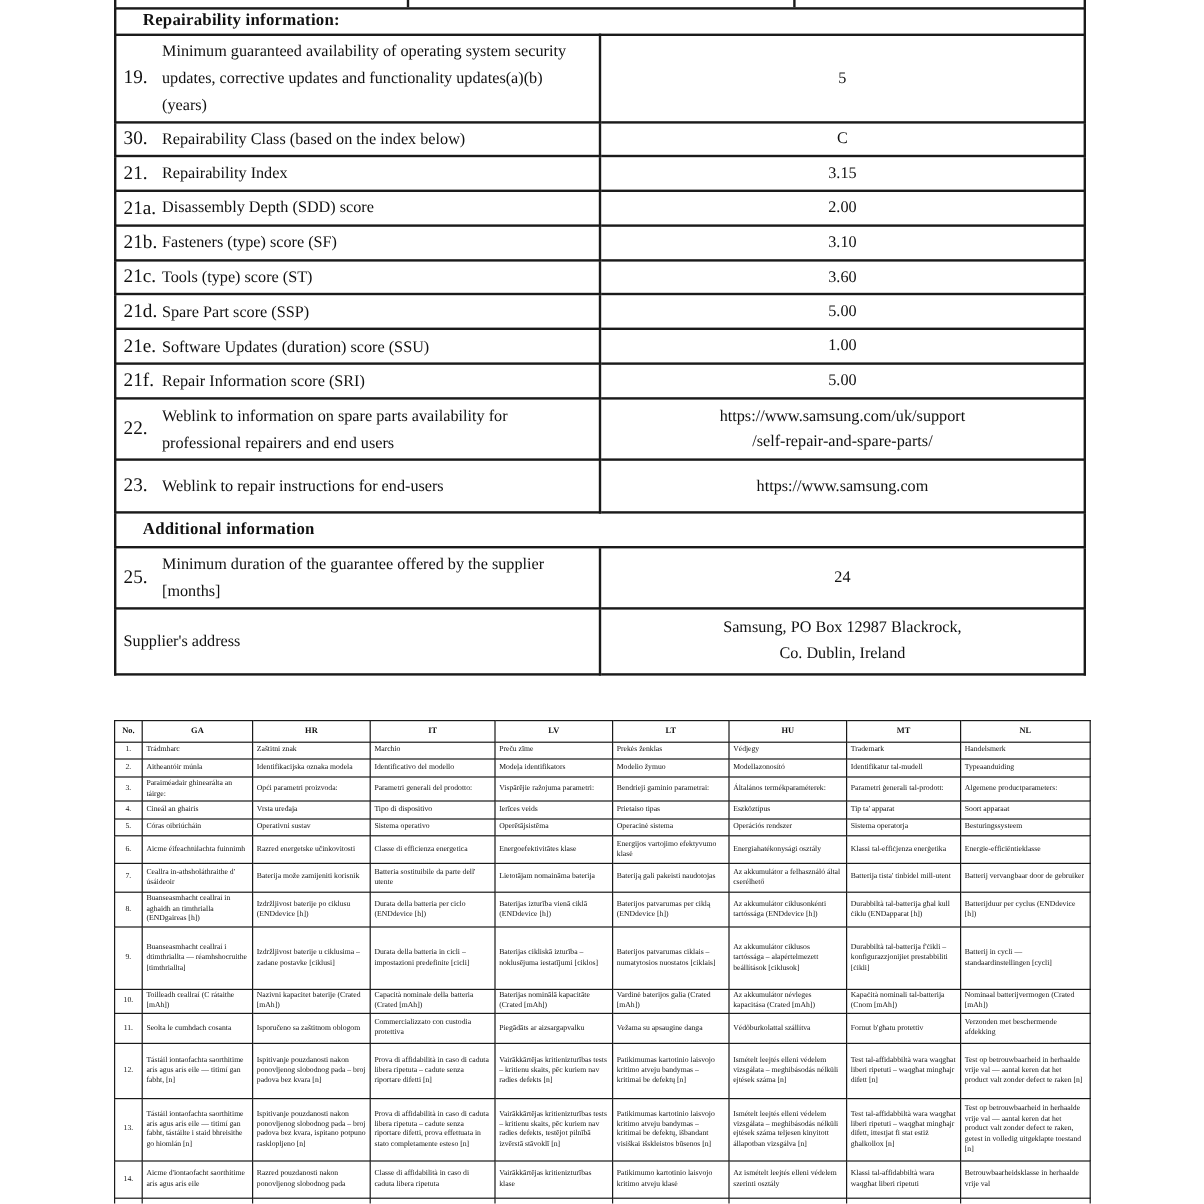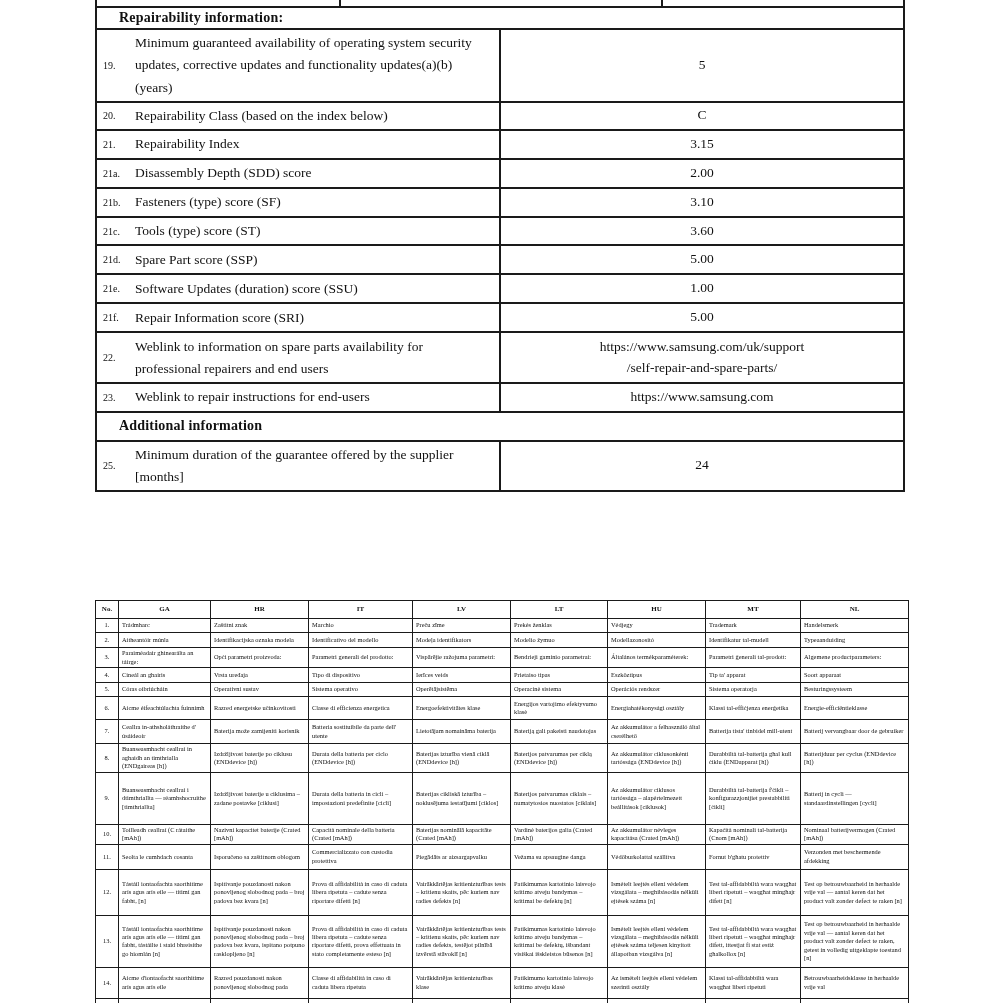--- a/index.html
+++ b/index.html
@@ -26,21 +26,21 @@
   table.rep{
     position:absolute;left:95px;top:6px;width:810px;
     border-collapse:collapse;table-layout:fixed;
   }
   table.rep td{border:2px solid var(--border);padding:0;}
   table.rep td.sec{
     font-weight:bold;font-size:14px;padding:2px 22px;letter-spacing:.2px;
   }
   table.rep td.desc{vertical-align:middle;padding:2px 6px;}
   table.rep td.desc .num{
-    display:inline-block;width:32px;vertical-align:middle;font-size:10px;
+    display:inline-block;width:32px;vertical-align:middle;font-size:16px;
   }
   table.rep td.desc .lbl{
     display:inline-block;width:calc(100% - 38px);vertical-align:middle;
     font-size:13.5px;line-height:1.65;
   }
   table.rep td.desc .lbl.solo{width:calc(100% - 4px);}
   table.rep td.val{
     width:242px;text-align:center;vertical-align:middle;
     font-size:13.5px;line-height:1.55;white-space:pre-line;padding:2px 4px;
   }
@@ -71,21 +71,21 @@
   <table class="rep">
     <tbody id="rep-body">
         <tr style="height: 22px;">
           <td class="sec" colspan="2">Repairability information:</td>
         </tr>
         <tr style="height: 55px;">
           <td class="desc"><span class="num">19.</span><span class="lbl">Minimum guaranteed availability of operating system security updates, corrective updates and functionality updates(a)(b)(years)</span></td>
           <td class="val">5</td>
         </tr>
         <tr style="height: 28px;">
-          <td class="desc"><span class="num">20.</span><span class="lbl">Repairability Class (based on the index below)</span></td>
+          <td class="desc"><span class="num">30.</span><span class="lbl">Repairability Class (based on the index below)</span></td>
           <td class="val">C</td>
         </tr>
         <tr style="height: 29px;">
           <td class="desc"><span class="num">21.</span><span class="lbl">Repairability Index</span></td>
           <td class="val">3.15</td>
         </tr>
         <tr style="height: 29px;">
           <td class="desc"><span class="num">21a.</span><span class="lbl">Disassembly Depth (SDD) score</span></td>
           <td class="val">2.00</td>
         </tr>
@@ -107,30 +107,35 @@
         </tr>
         <tr style="height: 29px;">
           <td class="desc"><span class="num">21f.</span><span class="lbl">Repair Information score (SRI)</span></td>
           <td class="val">5.00</td>
         </tr>
         <tr style="height: 51px;">
           <td class="desc"><span class="num">22.</span><span class="lbl">Weblink to information on spare parts availability for professional repairers and end users</span></td>
           <td class="val">https://www.samsung.com/uk/support
 /self-repair-and-spare-parts/</td>
         </tr>
-        <tr style="height: 28px;">
+        <tr style="height: 44px;">
           <td class="desc"><span class="num">23.</span><span class="lbl">Weblink to repair instructions for end-users</span></td>
           <td class="val">https://www.samsung.com</td>
         </tr>
         <tr style="height: 29px;">
           <td class="sec" colspan="2">Additional information</td>
         </tr>
         <tr style="height: 29px;">
           <td class="desc"><span class="num">25.</span><span class="lbl">Minimum duration of the guarantee offered by the supplier [months]</span></td>
           <td class="val">24</td>
+        </tr>
+        <tr style="height: 55px;">
+          <td class="desc"><span class="lbl solo">Supplier's address</span></td>
+          <td class="val">Samsung, PO Box 12987 Blackrock,
+Co. Dublin, Ireland</td>
         </tr>
       </tbody>
   </table>
 
   <table class="lang">
     <colgroup>
       <col style="width:23px">
         <col style="width:92px">
         <col style="width:98px">
       <col style="width:104px">

